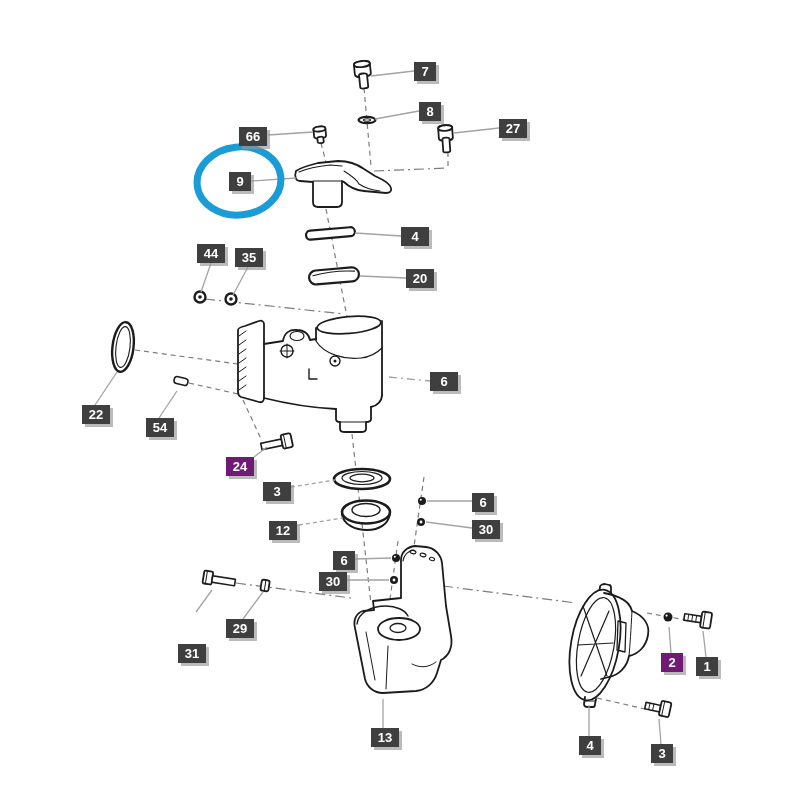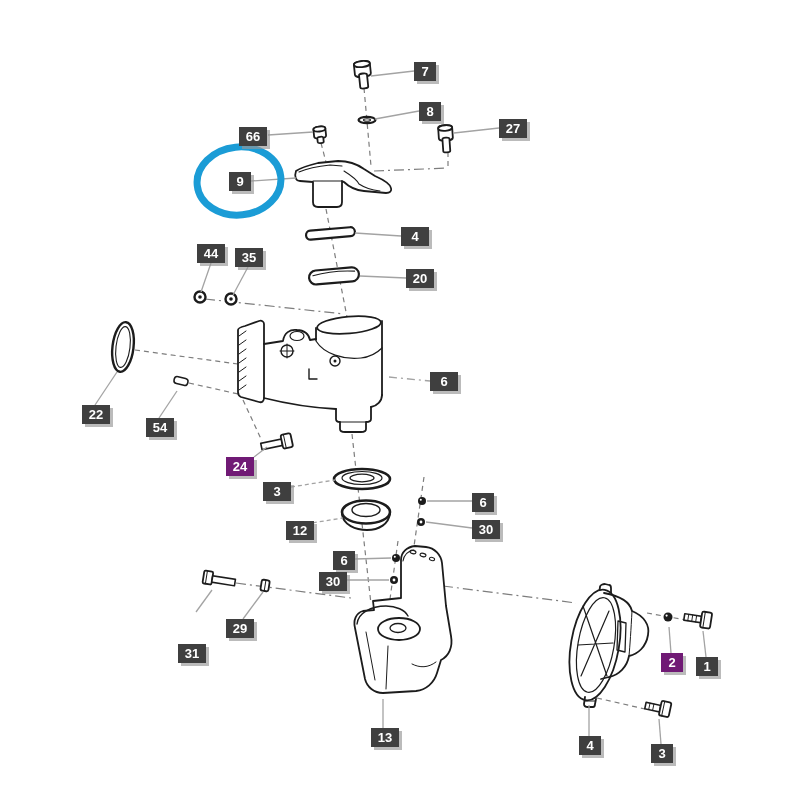--- a/index.html
+++ b/index.html
@@ -286,21 +286,21 @@
   <div class="label w1" style="left:229px;top:172px">9</div>
   <div class="label w2" style="left:401px;top:227px">4</div>
   <div class="label w2" style="left:406px;top:269px">20</div>
   <div class="label w2" style="left:197px;top:244px">44</div>
   <div class="label w2" style="left:235px;top:248px">35</div>
   <div class="label w2" style="left:82px;top:405px">22</div>
   <div class="label w2" style="left:146px;top:418px">54</div>
   <div class="label w2" style="left:430px;top:372px">6</div>
   <div class="label w2 hl" style="left:226px;top:457px">24</div>
   <div class="label w2" style="left:263px;top:482px">3</div>
-  <div class="label w2" style="left:286px;top:521px">12</div>
+  <div class="label w2" style="left:269px;top:521px">12</div>
   <div class="label w1" style="left:472px;top:493px">6</div>
   <div class="label w2" style="left:472px;top:520px">30</div>
   <div class="label w1" style="left:333px;top:551px">6</div>
   <div class="label w2" style="left:319px;top:572px">30</div>
   <div class="label w2" style="left:178px;top:644px">31</div>
   <div class="label w2" style="left:226px;top:619px">29</div>
   <div class="label w2" style="left:371px;top:728px">13</div>
   <div class="label w1" style="left:579px;top:736px">4</div>
   <div class="label w1" style="left:651px;top:744px">3</div>
   <div class="label w1 hl" style="left:661px;top:653px">2</div>

